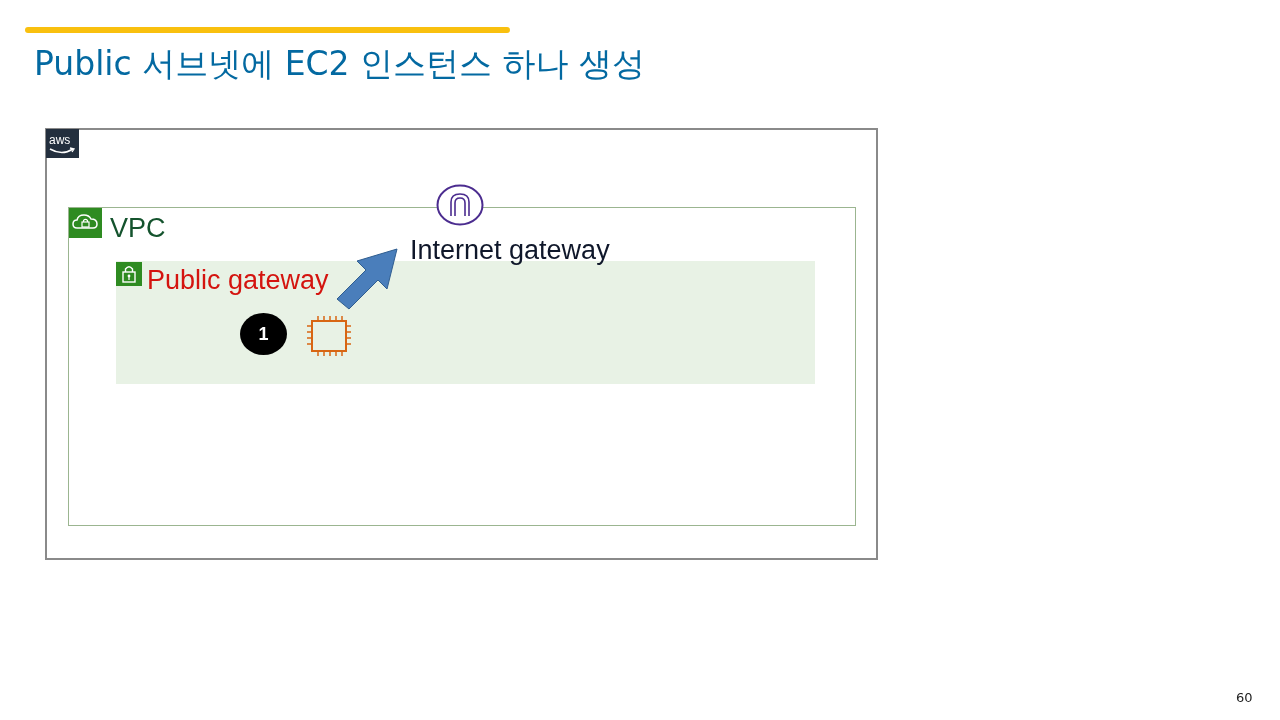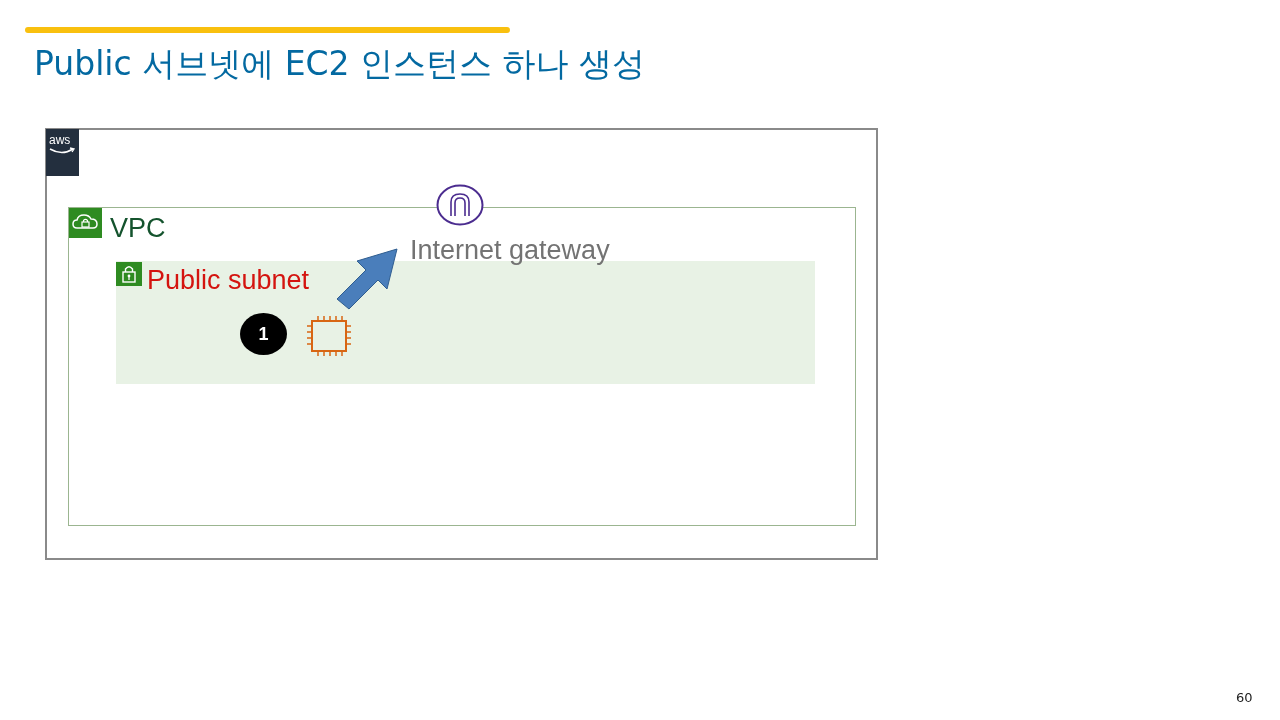--- a/index.html
+++ b/index.html
@@ -1,31 +1,31 @@
 <!DOCTYPE html>
 <html><head>
 <meta charset="utf-8">
 <style>
   html, body { margin:0; padding:0; }
   body { width:1280px; height:720px; background:#ffffff; position:relative; overflow:hidden;
          font-family:"Liberation Sans", sans-serif; }
   .accent-bar { position:absolute; left:25px; top:27px; width:485px; height:6px; background:#f9c00f; border-radius:3px; }
   .title { position:absolute; left:34px; top:42px; font-family:"DejaVu Sans", sans-serif; font-size:33px; color:#0369a1; letter-spacing:0px; white-space:nowrap; }
   .aws-cloud { position:absolute; left:45px; top:128px; width:833px; height:432px; border:2px solid #8a8a8a; box-sizing:border-box; }
-  .aws-logo { position:absolute; left:46px; top:129px; width:33px; height:47px; background:#232f3e; }
+  .aws-logo { position:absolute; left:46px; top:129px; width:33px; height:29px; background:#232f3e; }
   .aws-logo span { position:absolute; left:3px; top:4px; color:#fff; font-size:12px; font-family:"Liberation Sans", sans-serif; }
   .aws-logo svg { position:absolute; left:3px; top:18px; }
   .vpc { position:absolute; left:68px; top:207px; width:788px; height:319px; border:1.5px solid #9bb590; box-sizing:border-box; }
   .vpc-icon { position:absolute; left:69px; top:208px; width:33px; height:30px; background:#2e8b21; }
   .vpc-label { position:absolute; left:110px; top:213px; font-size:27px; color:#14532d; }
   .subnet { position:absolute; left:116px; top:261px; width:699px; height:123px; background:#e8f2e5; }
   .subnet-icon { position:absolute; left:116px; top:262px; width:26px; height:24px; background:#2e8b21; }
   .subnet-label { position:absolute; left:147px; top:265px; font-size:27px; color:#d4140f; }
   .igw-icon { position:absolute; left:436px; top:184px; }
-  .igw-label { position:absolute; left:410px; top:235px; font-size:27px; color:#737373; }
+  .igw-label { position:absolute; left:410px; top:235px; font-size:27px; color:#0f172a; }
   .arrow { position:absolute; left:335px; top:247px; }
   .badge { position:absolute; left:240px; top:313px; width:47px; height:42px; border-radius:50%; background:#000; color:#fff;
            font-size:18px; font-weight:bold; display:flex; align-items:center; justify-content:center; }
   .ec2-icon { position:absolute; left:304px; top:314px; }
   .page-num { position:absolute; left:1236px; top:690px; font-family:"DejaVu Sans", sans-serif; font-size:13px; color:#222; }
 </style>
 </head>
 <body>
 
 <div class="accent-bar"></div>
@@ -52,21 +52,21 @@
 
 <div class="subnet"></div>
 <div class="subnet-icon">
   <svg width="26" height="24" viewBox="0 0 26 24">
     <rect x="7" y="10" width="12" height="10" stroke="#fff" stroke-width="1.4" fill="none"></rect>
     <path d="M9.5 10 V7 Q13 2.5 16.5 7 V10" stroke="#fff" stroke-width="1.4" fill="none"></path>
     <circle cx="13" cy="14" r="1.4" fill="#fff"></circle>
       <line x1="13" y1="15" x2="13" y2="18" stroke="#fff" stroke-width="1.2"></line>
   </svg>
 </div>
-<div class="subnet-label">Public subnet</div>
+<div class="subnet-label">Public gateway</div>
 
 <div class="igw-icon">
   <svg width="48" height="42" viewBox="0 0 48 42">
     <ellipse cx="24" cy="21" rx="22.5" ry="19.5" fill="#fff" stroke="#4b2c8f" stroke-width="2"></ellipse>
     <path d="M15 32 V18 Q15 10 24 10 Q33 10 33 18 V32" stroke="#4b2c8f" stroke-width="1.6" fill="none"></path>
     <path d="M19 32 V19 Q19 14 24 14 Q29 14 29 19 V32" stroke="#4b2c8f" stroke-width="1.6" fill="none"></path>
   </svg>
 </div>
 <div class="igw-label">Internet gateway</div>
 

